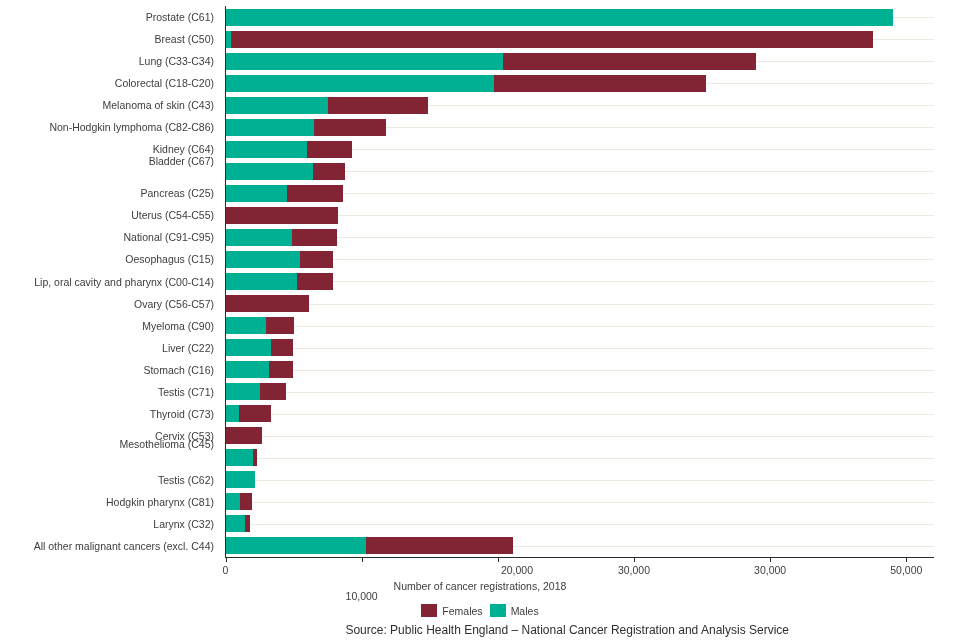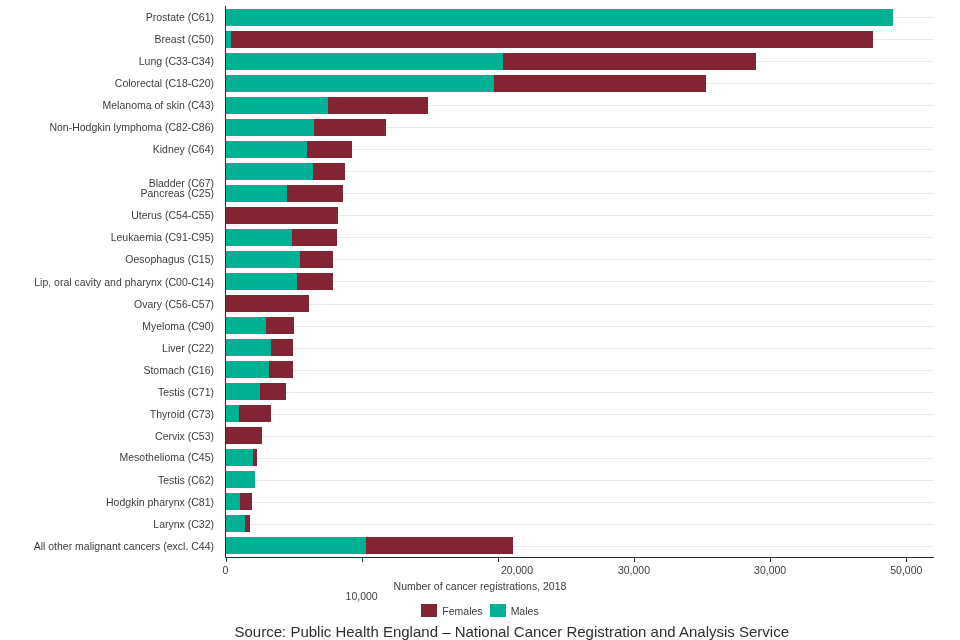--- a/index.html
+++ b/index.html
@@ -99,52 +99,52 @@
     gap:7px;
     font-size:10.5px;
     color:#3d3d3d;
   }
   .legend-item{display:flex;align-items:center;gap:5px;}
   .swatch{width:16px;height:13px;display:block;}
 
   .source{
     position:absolute;
     top:623px;right:4px;
-    font-size:15px;
+    font-size:12px;
     color:#2f2f2f;
     white-space:nowrap;
   }
 </style>
 </head>
 <body>
 
 <div id="root">
 
   <div class="ylabels" id="ylabels">
       <div class="ylabel" style="top: 11.02px;">Prostate (C61)</div>
       <div class="ylabel" style="top: 33.06px;">Breast (C50)</div>
       <div class="ylabel" style="top: 55.1px;">Lung (C33-C34)</div>
       <div class="ylabel" style="top: 77.14px;">Colorectal (C18-C20)</div>
       <div class="ylabel" style="top: 99.18px;">Melanoma of skin (C43)</div>
       <div class="ylabel" style="top: 121.22px;">Non-Hodgkin lymphoma (C82-C86)</div>
       <div class="ylabel" style="top: 143.26px;">Kidney (C64)</div>
-      <div class="ylabel" style="top: 177px;">Bladder (C67)</div>
+      <div class="ylabel" style="top: 155px;">Bladder (C67)</div>
       <div class="ylabel" style="top: 187.34px;">Pancreas (C25)</div>
       <div class="ylabel" style="top: 209.38px;">Uterus (C54-C55)</div>
-      <div class="ylabel" style="top: 231.42px;">Leukaemia (C91-C95)</div>
+      <div class="ylabel" style="top: 231.42px;">National (C91-C95)</div>
       <div class="ylabel" style="top: 253.46px;">Oesophagus (C15)</div>
       <div class="ylabel" style="top: 275.5px;">Lip, oral cavity and pharynx (C00-C14)</div>
       <div class="ylabel" style="top: 297.54px;">Ovary (C56-C57)</div>
       <div class="ylabel" style="top: 319.58px;">Myeloma (C90)</div>
       <div class="ylabel" style="top: 341.62px;">Liver (C22)</div>
       <div class="ylabel" style="top: 363.66px;">Stomach (C16)</div>
       <div class="ylabel" style="top: 385.7px;">Testis (C71)</div>
       <div class="ylabel" style="top: 407.74px;">Thyroid (C73)</div>
       <div class="ylabel" style="top: 429.78px;">Cervix (C53)</div>
-      <div class="ylabel" style="top: 451px;">Mesothelioma (C45)</div>
+      <div class="ylabel" style="top: 438px;">Mesothelioma (C45)</div>
       <div class="ylabel" style="top: 473.86px;">Testis (C62)</div>
       <div class="ylabel" style="top: 495.9px;">Hodgkin pharynx (C81)</div>
       <div class="ylabel" style="top: 517.94px;">Larynx (C32)</div>
       <div class="ylabel" style="top: 539.98px;">All other malignant cancers (excl. C44)</div>
     </div>
 
   <div class="axis-left"></div>
   <div class="axis-bottom"></div>
 
   <div class="plot-area">

